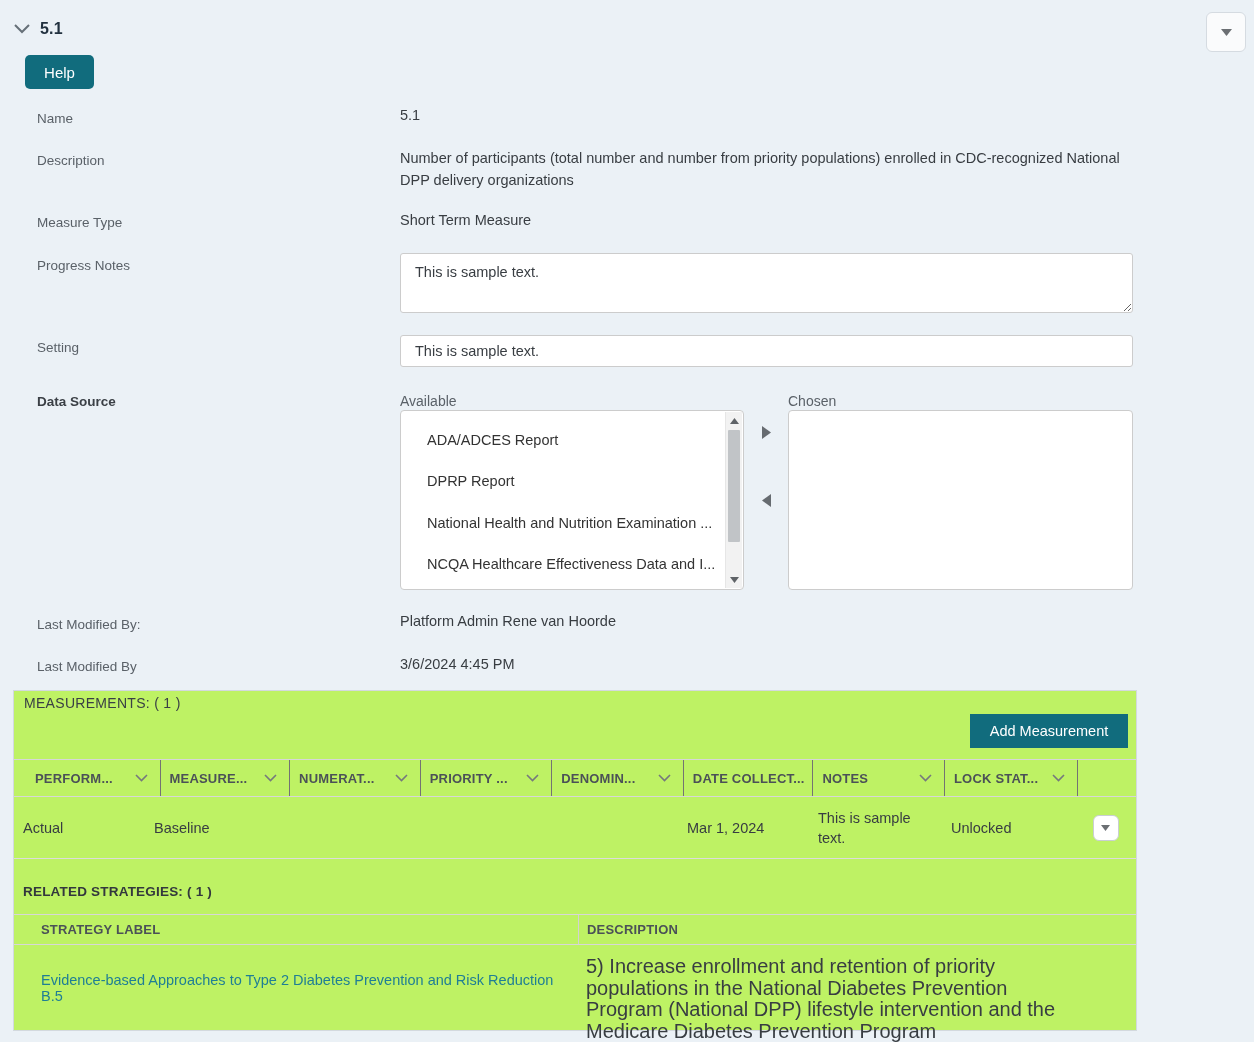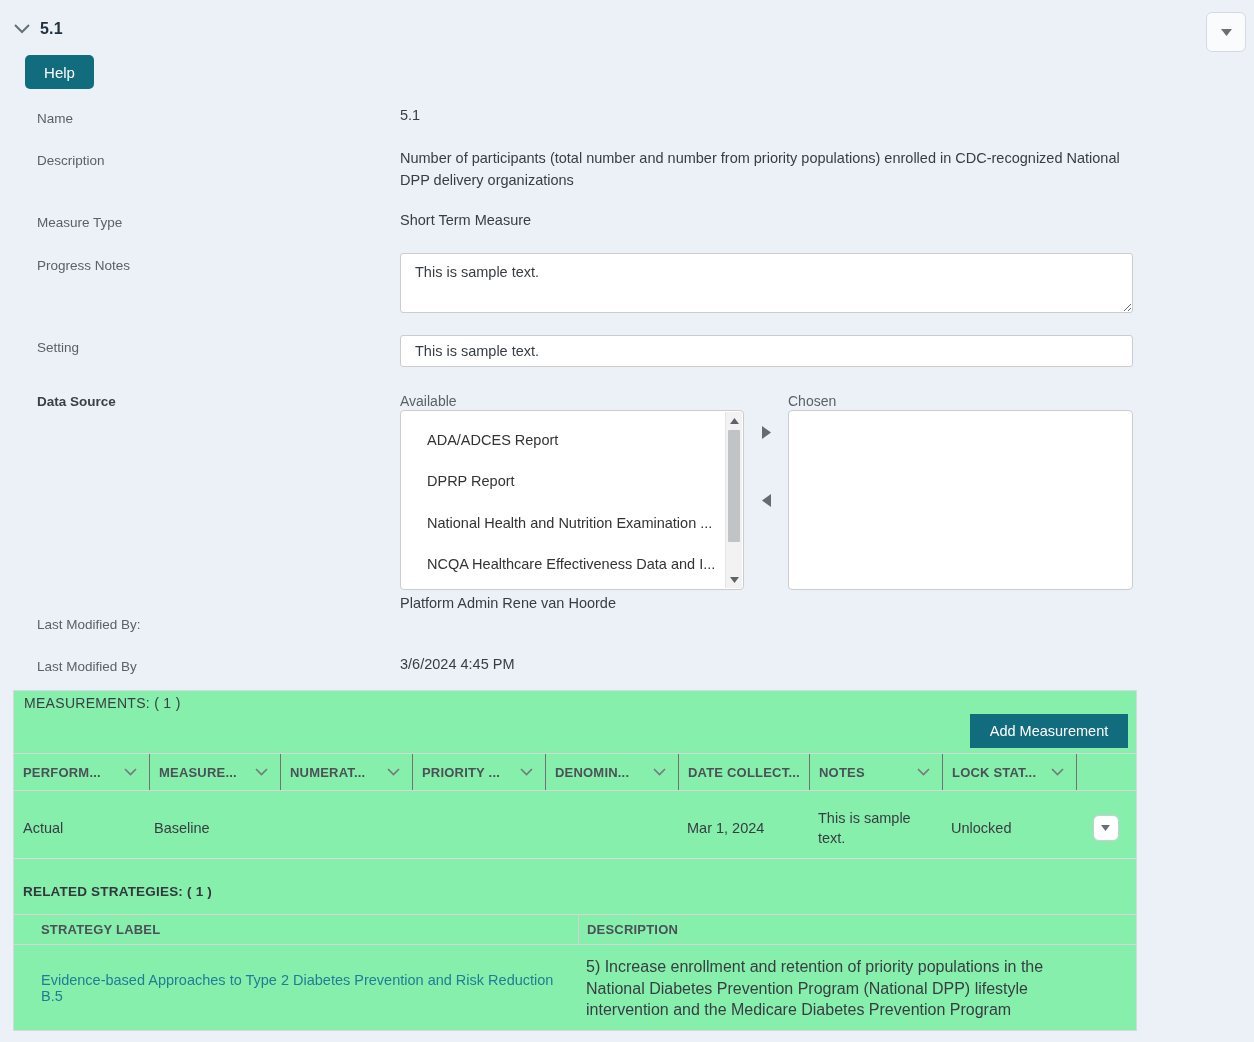--- a/index.html
+++ b/index.html
@@ -76,28 +76,28 @@
   .sb-thumb { position:absolute; left:2px; top:18px; width:12px; height:112px; background:#c1c4c7; border-radius:1px; cursor:pointer; }
   .mv-btn { width:16px; height:18px; background:none; border:none; cursor:pointer; display:flex; align-items:center; justify-content:center; }
   .mv-right { left:758px; top:423px; }
   .mv-left  { left:758px; top:491px; }
   .mv-btn svg { width:9px; height:13px; }
   .mv-btn svg path { fill:#666b70; }
 
   
   .panel {
     left:13px; top:690px; width:1124px; height:341px;
-    background:#86efac; border:1px solid #d3d9de;
+    background:#bef264; border:1px solid #d3d9de;
   }
   .panel-title { position:absolute; left:10px; top:4px; font-size:14px; color:#3a4045; letter-spacing:.3px; }
   .add-btn { position:absolute; left:956px; top:23px; width:158px; height:34px; border-radius:0; font-size:14.5px; }
 
   .m-header {
-    position:absolute; left:0; top:62px; width:1122px; height:38px;
-    display:flex; border-top:1px solid #d7d7d7; border-bottom:1px solid #d7d7d7;
+    position:absolute; left:0; top:68px; width:1122px; height:38px;
+    display:flex; border-top:1px solid #d7d7d7; border-bottom:1px solid #d7d7d7;padding-left:12px;
   }
   .m-th {
     display:flex; align-items:center; justify-content:space-between;
     padding:0 12px 0 9px; font-size:13px; font-weight:bold; color:#4b5157;
     letter-spacing:.2px; white-space:nowrap; overflow:hidden; cursor:pointer;
   }
   .m-th + .m-th { border-left:1px solid #737373; }
   .chev-sm { width:13px; height:8px; stroke:#75797d; stroke-width:1.6; fill:none; flex:none; margin-left:6px; cursor:pointer; }
 
   .m-row {
@@ -122,21 +122,21 @@
   .rs-title { position:absolute; left:9px; top:193px; font-size:13.5px; font-weight:bold; color:#33383d; letter-spacing:.2px; }
   .rs-header {
     position:absolute; left:0; top:223px; width:1122px; height:31px; display:flex;
     border-top:1px solid #d7d7d7; border-bottom:1px solid #d7d7d7; align-items:center;
   }
   .rs-th { font-size:13px; font-weight:bold; color:#4b5157; letter-spacing:.2px; height:100%; display:flex; align-items:center; }
   .rs-th.col-a { width:564px; padding-left:27px; }
   .rs-th.col-b { width:558px; padding-left:8px; border-left:1px solid #d2d2d2; }
   .rs-row { position:absolute; left:0; top:254px; width:1122px; height:85px; display:flex; }
   .rs-td-a { width:564px; padding-left:27px; display:flex; align-items:center; }
-  .rs-td-b { width:558px; padding:11px 66px 0 8px; font-size:16px; color:#383d42; line-height:21.5px; }
+  .rs-td-b { width:558px; padding:11px 66px 0 8px; font-size:20px; color:#383d42; line-height:21.5px; }
   .rs-link { font-size:14.5px; color:#1f7e95; text-decoration:none; cursor:pointer; }
 </style>
 </head>
 <body>
 
 <div class="abs hdr-title-wrap">
   <svg class="chev-lg" viewBox="0 0 16 10">
       <path d="M1 1 L8 8 L15 1"></path>
     </svg>
   <span class="hdr-title">5.1</span>
@@ -198,21 +198,21 @@
 </button>
 <button class="abs mv-btn mv-left">
   <svg viewBox="0 0 9 13">
       <path d="M9 0 v13 l-9 -6.5 z"></path>
     </svg>
 </button>
 
 <div class="abs listbox chosen"></div>
 
 <div class="abs f-label" style="top:617px">Last Modified By:</div>
-<div class="abs f-value" style="top:592px">Platform Admin Rene van Hoorde</div>
+<div class="abs f-value" style="top:610px">Platform Admin Rene van Hoorde</div>
 
 <div class="abs f-label" style="top:659px">Last Modified By</div>
 <div class="abs f-value" style="top:653px">3/6/2024 4:45 PM</div>
 
 <section class="abs panel">
 
   <div class="panel-title">MEASUREMENTS: ( 1 )</div>
   <button class="btn-teal add-btn">Add Measurement</button>
 
   <div class="m-header">

